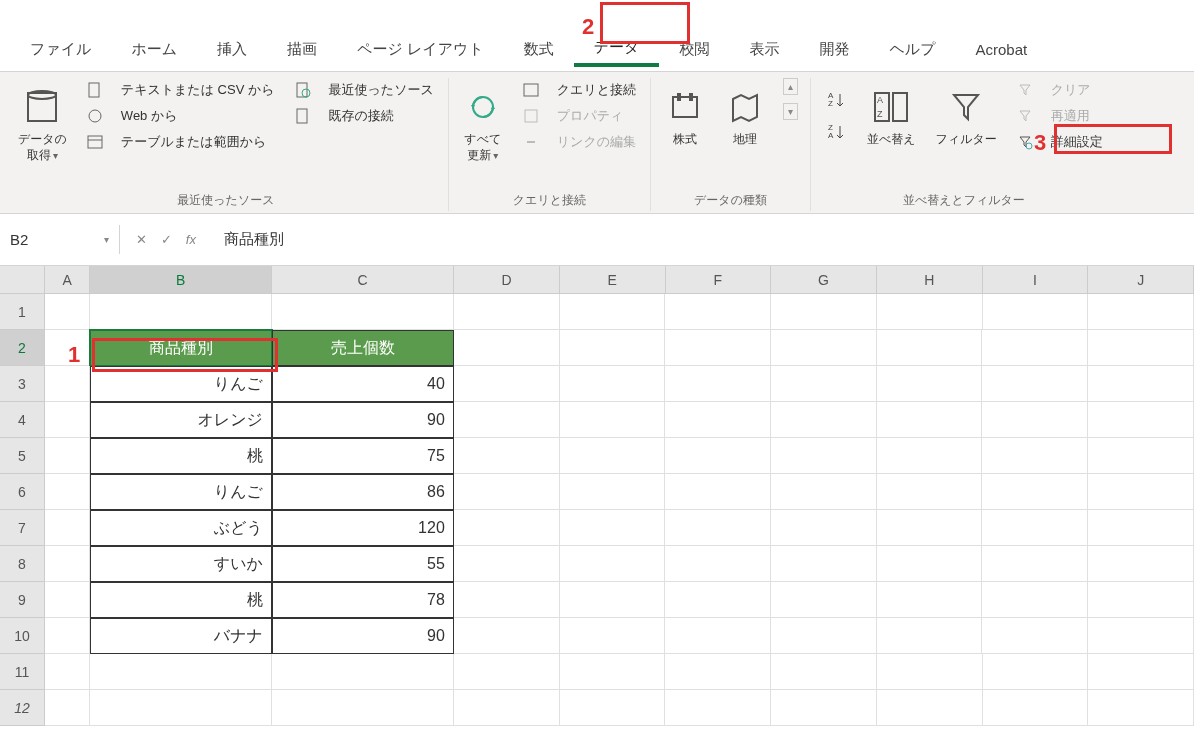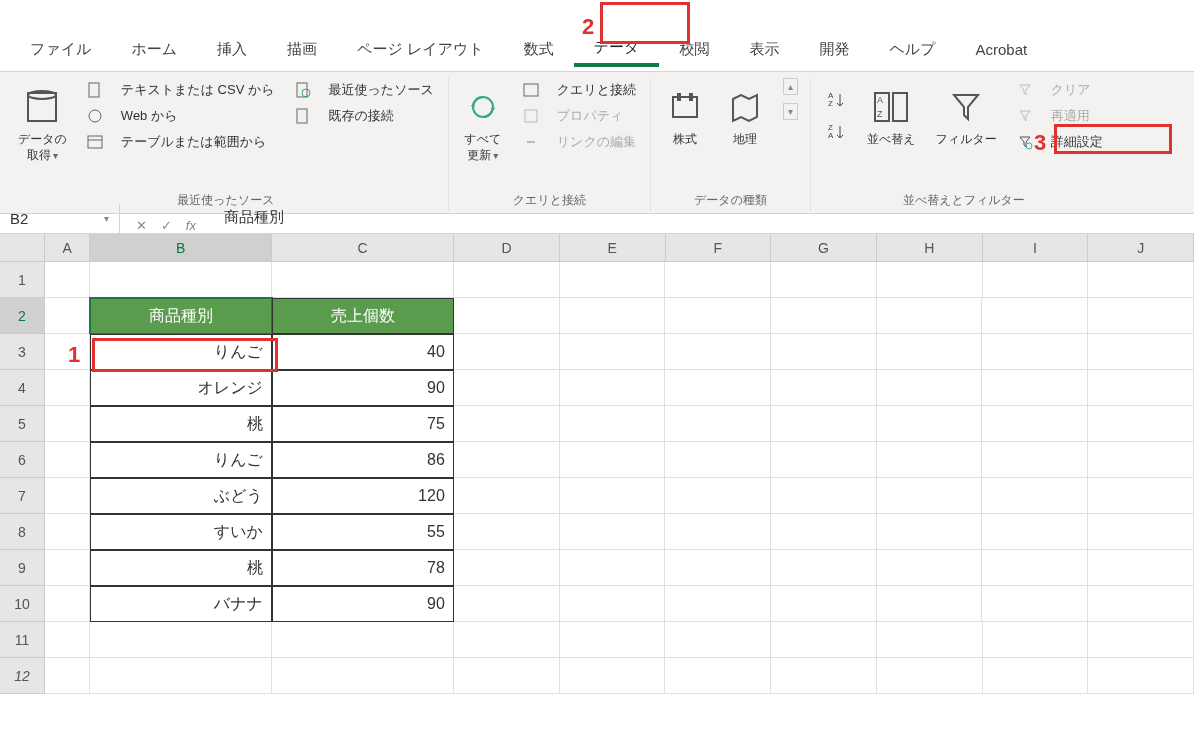--- a/index.html
+++ b/index.html
@@ -17,21 +17,21 @@
   .ribbon-group-body { display: flex; align-items: flex-start; gap: 8px; min-height: 110px; }
   .ribbon-group-label { font-size: 12px; color: #666; padding: 4px 0 2px; }
   .big-btn { display:flex; flex-direction:column; align-items:center; padding: 4px 6px; cursor:pointer; }
   .big-btn .icon-box{width:40px;height:50px;display:flex;align-items:center;justify-content:center;}
   .big-btn .lbl{font-size:12px;text-align:center;line-height:1.3;}
   .small-btn-col { display:flex; flex-direction:column; gap:2px; }
   .small-btn { display:flex; align-items:center; gap:18px; padding:3px 6px; cursor:pointer; font-size:13px; }
   .small-btn.disabled{color:#aaa;cursor:default;}
   
   
-  .formula-bar { display:flex; align-items:flex-end; border-bottom:1px solid #d4d4d4; background:#fff; height:20px;}
+  .formula-bar { display:flex; align-items:center; border-bottom:1px solid #d4d4d4; background:#fff; height:52px;}
   .name-box { width:120px; padding:6px 10px; border-right:1px solid #d4d4d4; display:flex; align-items:center; justify-content:space-between; font-size:15px;}
   .fb-btns{display:flex;align-items:center;gap:14px;padding:0 16px;color:#888;}
   .fb-input{flex:1;padding:6px 12px;font-size:15px;}
   
   
   .sheet { display:block; }
   .sheet-row { display:flex; }
   .hdr-cell { background:#e6e6e6; border-right:1px solid #ccc; border-bottom:1px solid #ccc; color:#555; text-align:center; display:flex;align-items:center;justify-content:center; font-size:14px;}
   .corner{width:46px;height:28px;background:#e6e6e6;border-right:1px solid #ccc;border-bottom:1px solid #ccc;}
   .col-hdr{height:28px;}

